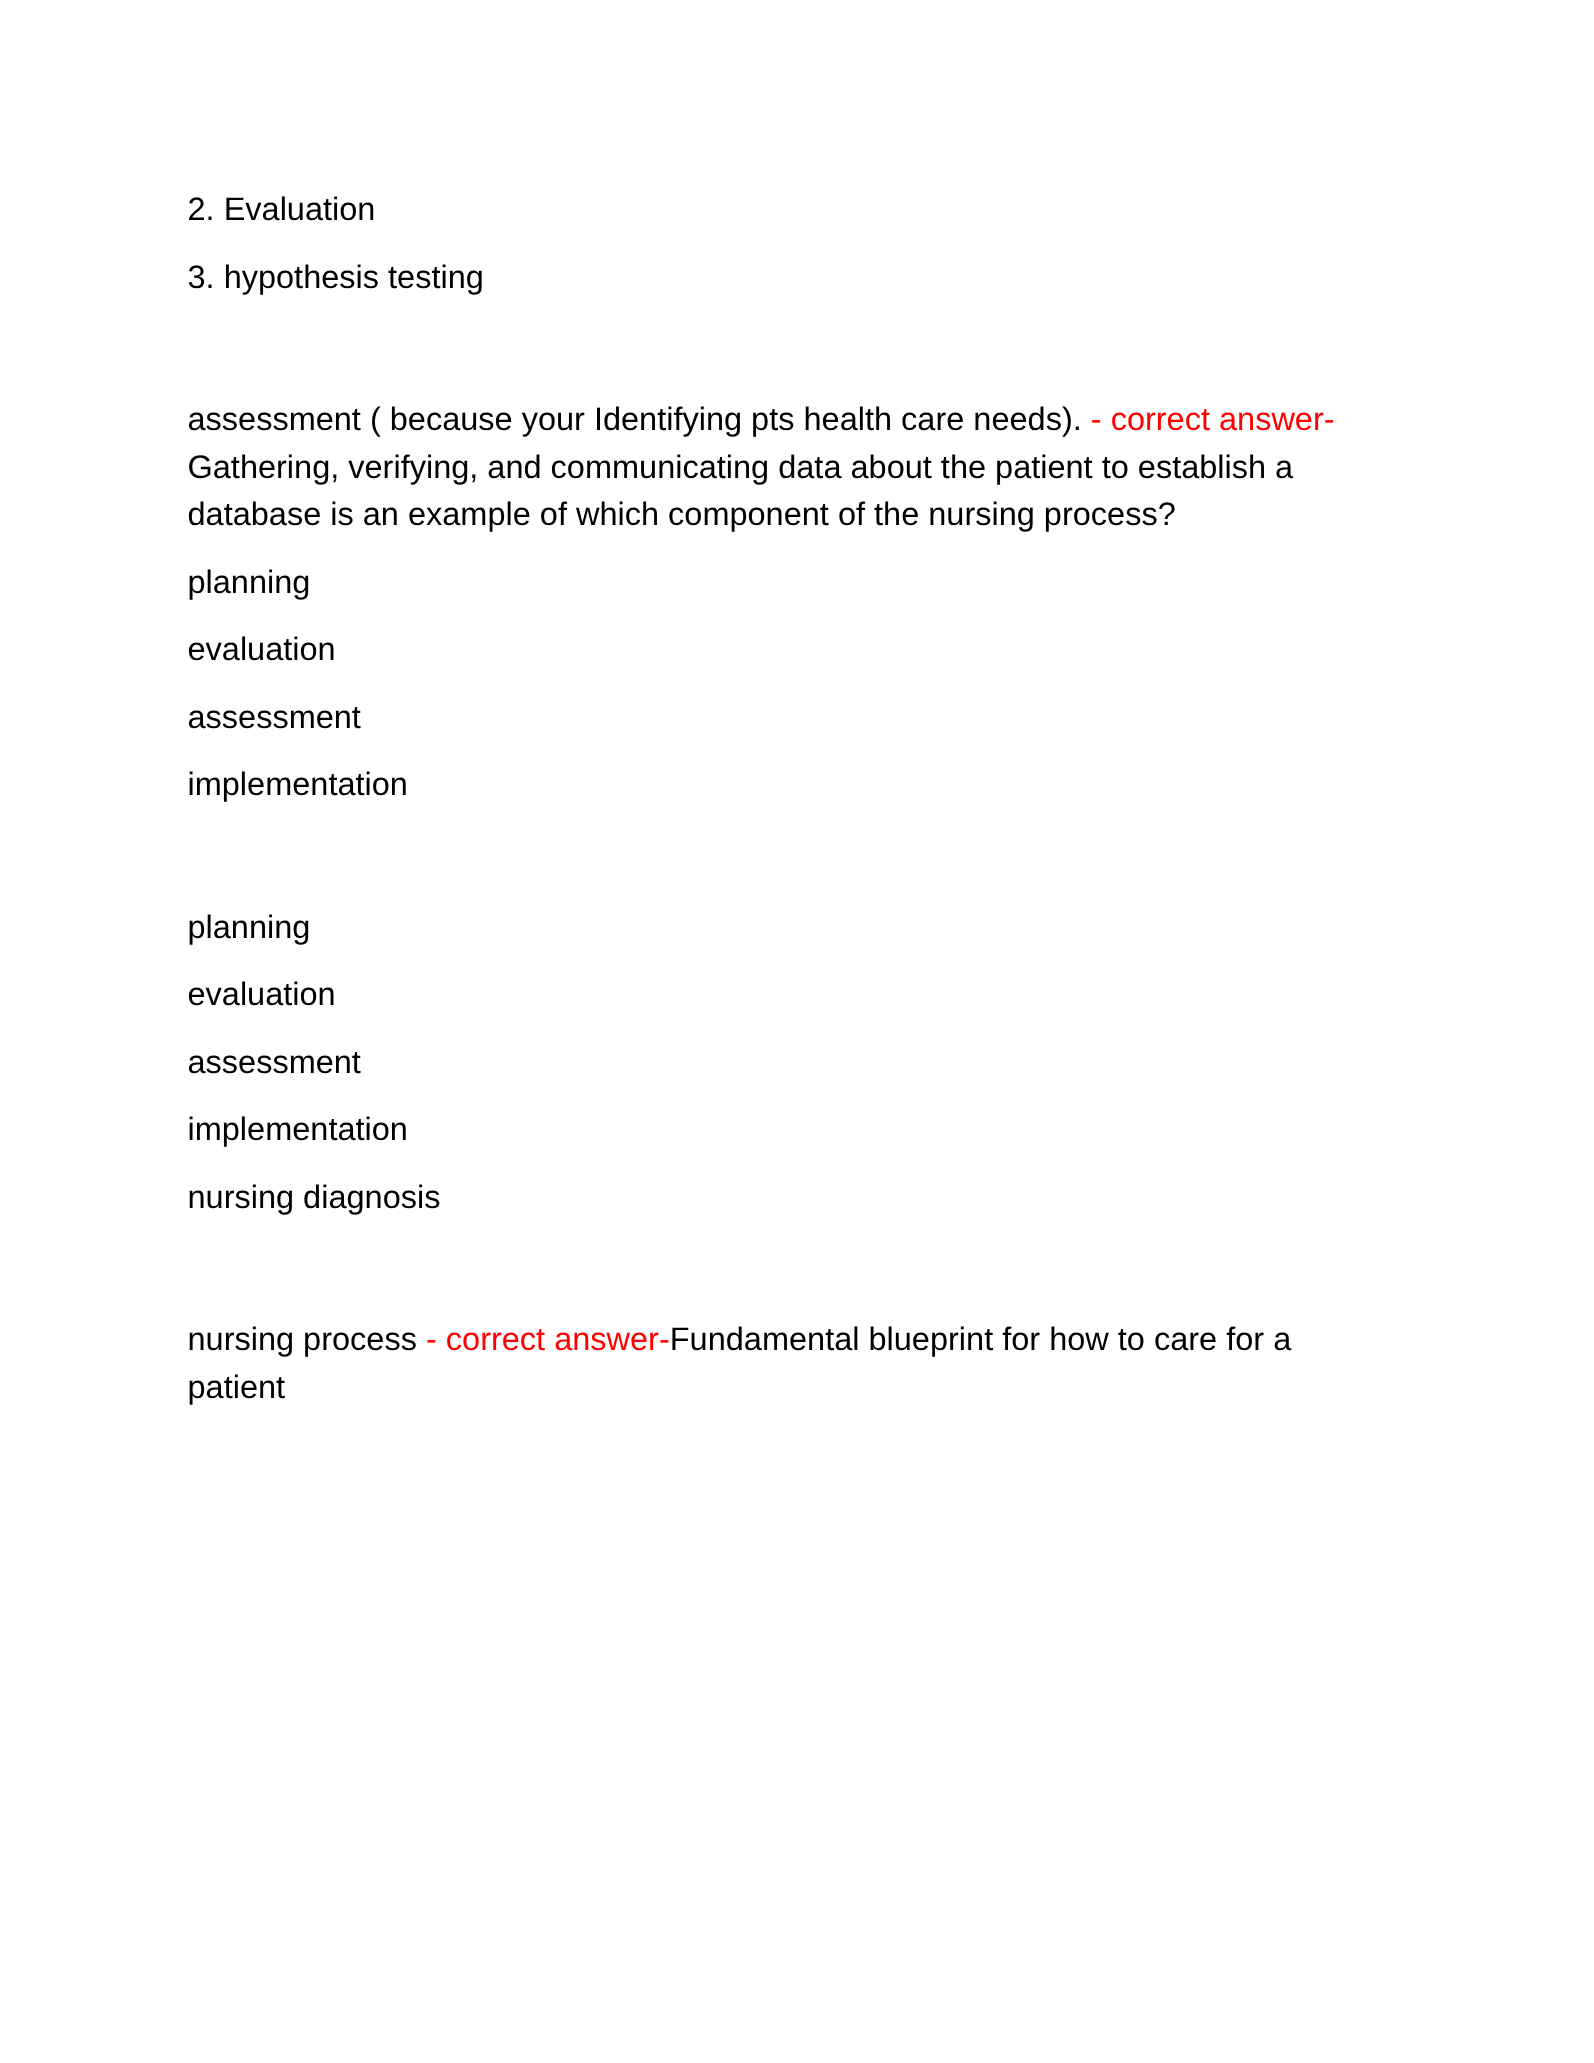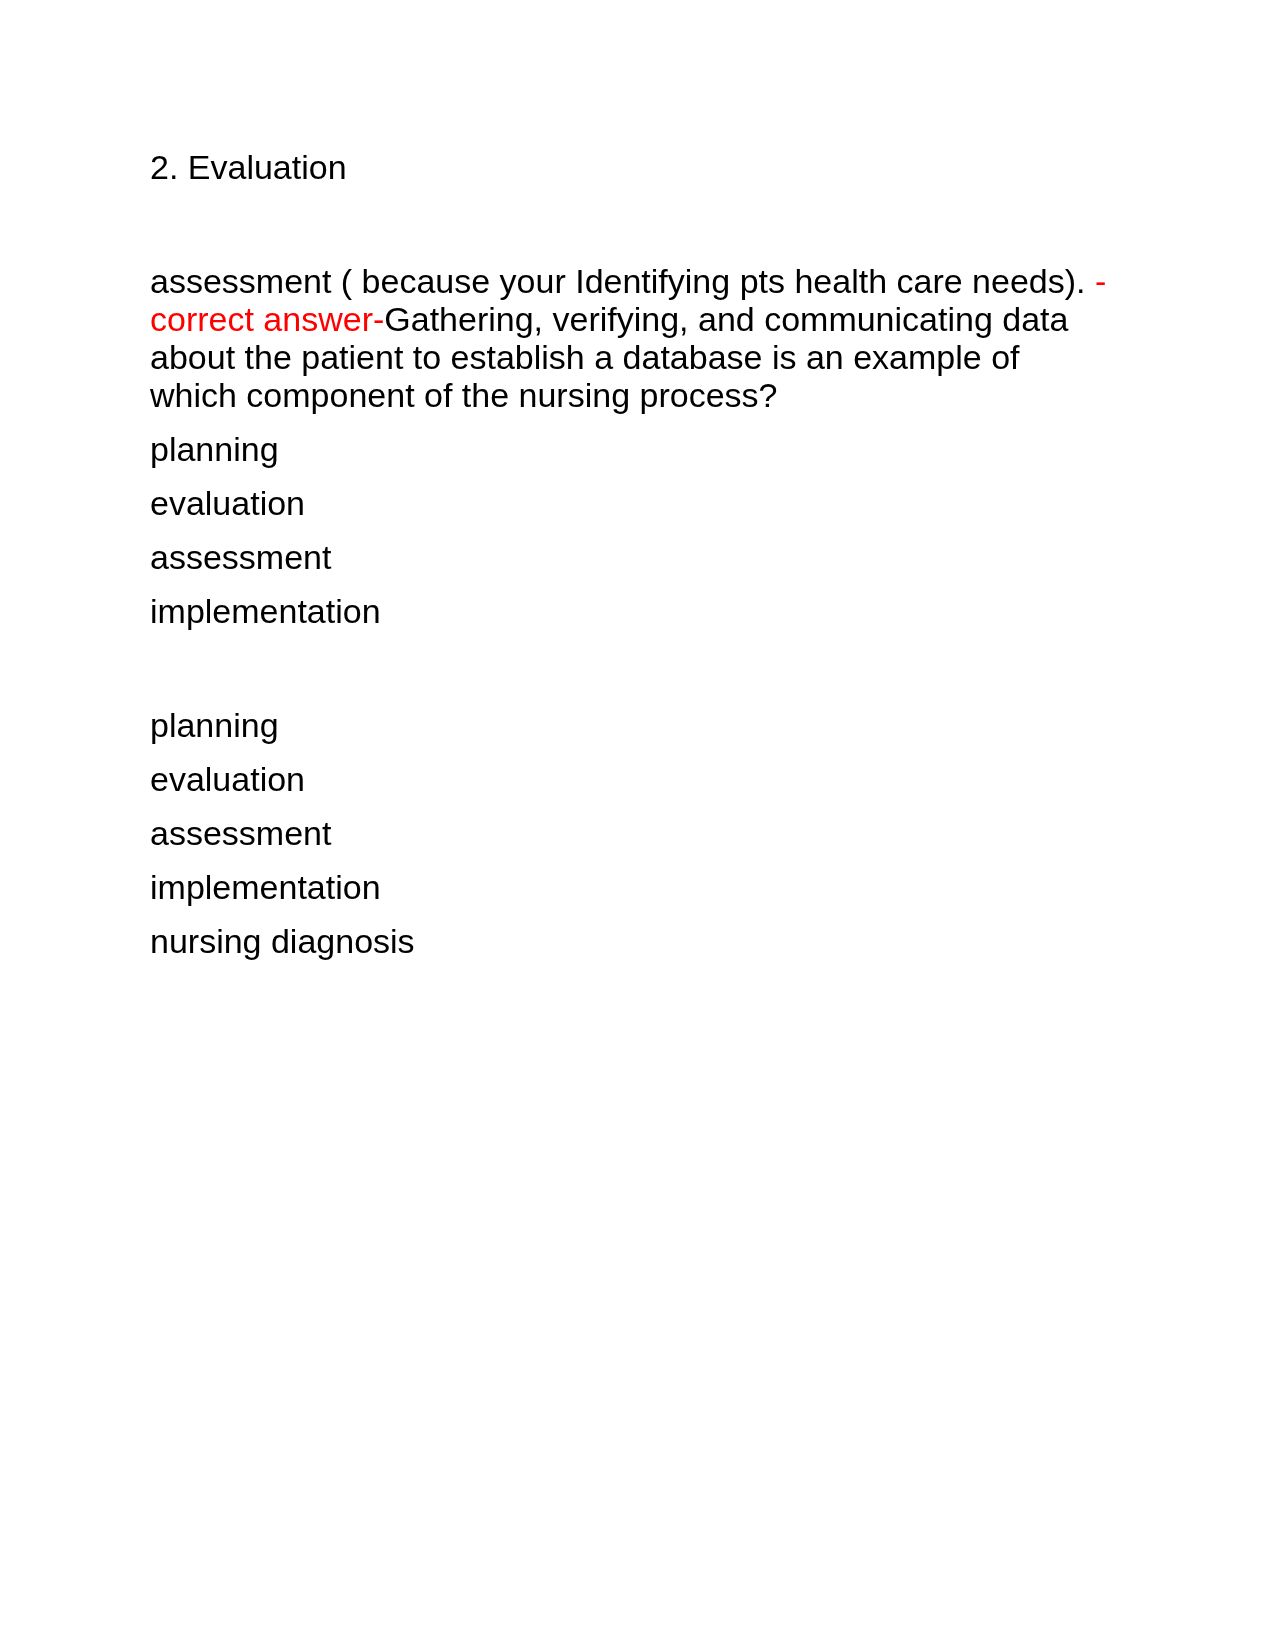--- a/index.html
+++ b/index.html
@@ -14,21 +14,21 @@
   }
   .page {
     position: relative;
     width: 1275px;
     height: 1650px;
     box-sizing: border-box;
     background: var(--bg);
     color: var(--text);
     padding: 148px 165px 0 150px;
     font-family: "Liberation Sans", sans-serif;
-    font-size: 34px;
+    font-size: 26px;
     line-height: 38px;
     overflow: hidden;
   }
   .para {
     margin: 0 0 16px 0;
     max-width: 960px;
     word-spacing: normal;
   }
   .gap {
     height: 60px;
@@ -37,20 +37,21 @@
     color: var(--answer);
     font-weight: normal;
   }
 </style>
 </head>
 <body>
 
 <div class="page">
 
   <p class="para">2. Evaluation</p>
+  <p class="para">3. hypothesis testing</p>
 
   <div class="gap"></div>
 
   <p class="para"><span>assessment ( because your Identifying pts health care needs). </span><span class="marker">- correct answer-</span><span>Gathering, verifying, and communicating data about the patient to establish a database is an example of which component of the nursing process?</span></p>
 
   <p class="para">planning</p>
   <p class="para">evaluation</p>
   <p class="para">assessment</p>
   <p class="para">implementation</p>
 
@@ -58,17 +59,18 @@
 
 
   <p class="para">planning</p>
   <p class="para">evaluation</p>
   <p class="para">assessment</p>
   <p class="para">implementation</p>
   <p class="para">nursing diagnosis</p>
 
   <div class="gap"></div>
 
+  <p class="para"><span>nursing process </span><span class="marker">- correct answer-</span><span>Fundamental blueprint for how to care for a patient</span></p>
 
   <div class="gap"></div>
 
 
 </div>
 
 </body></html>

